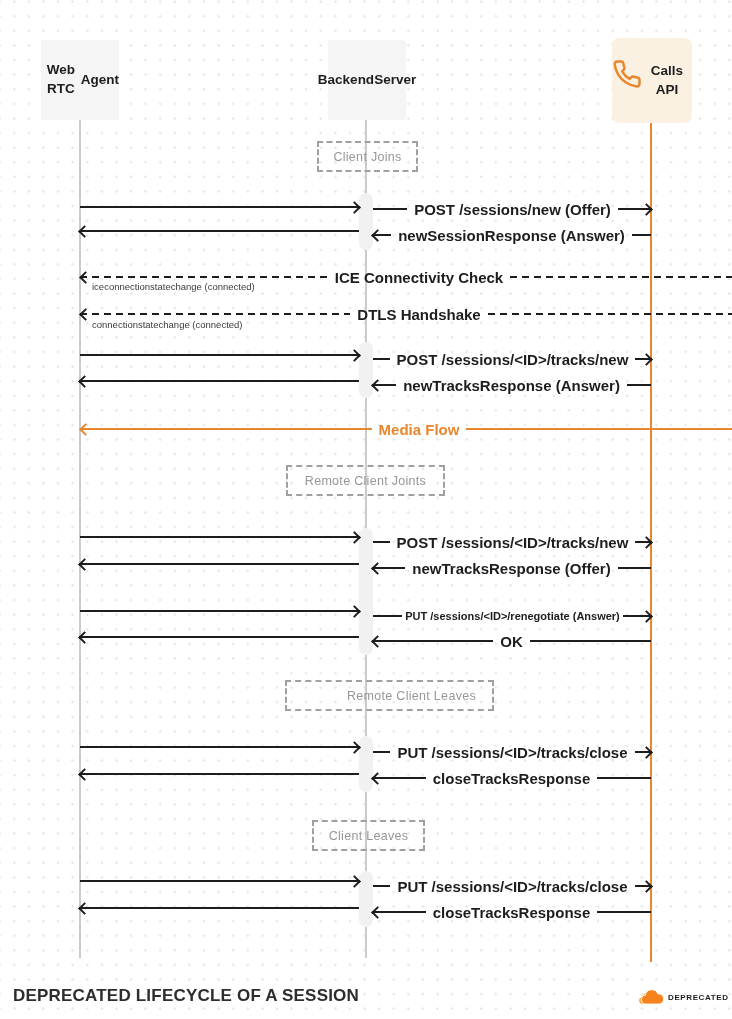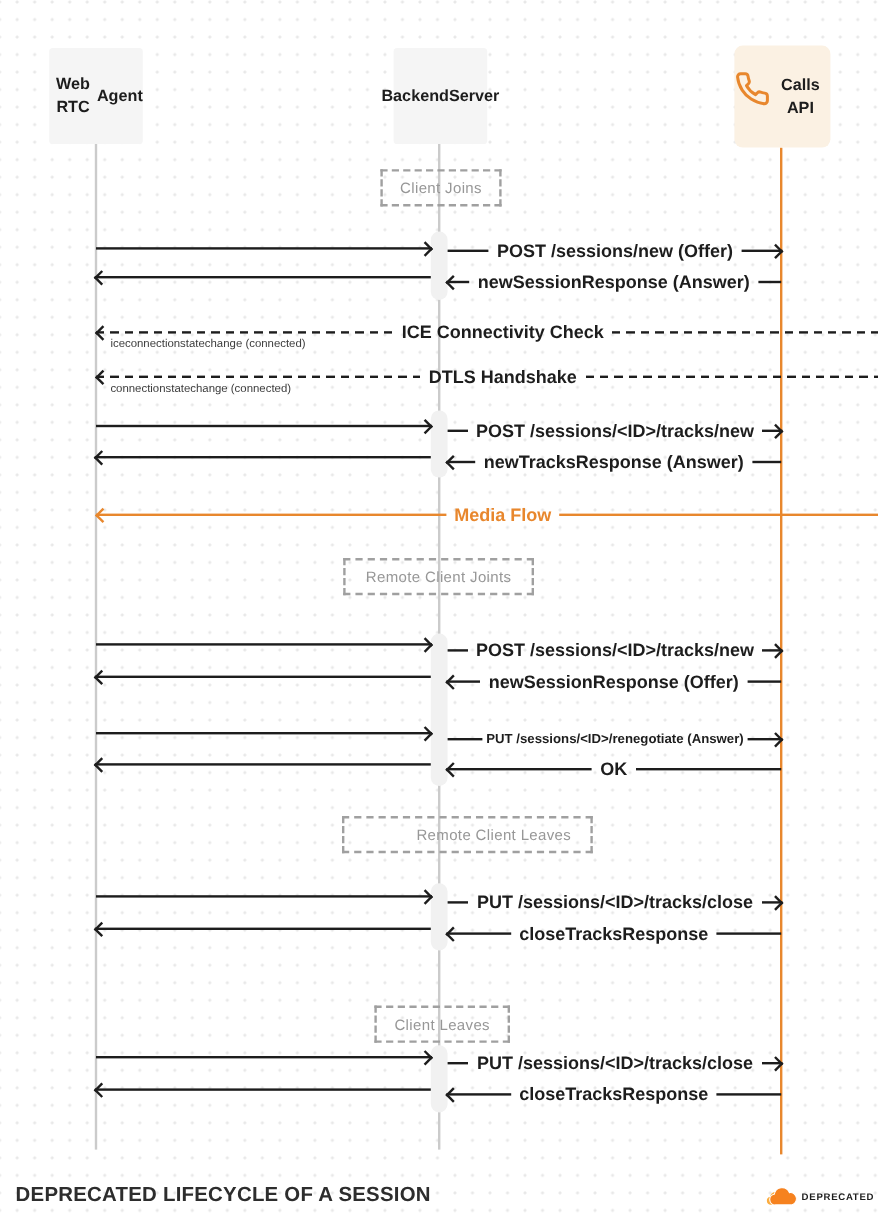--- a/index.html
+++ b/index.html
@@ -33,21 +33,21 @@
   .bar2{top:342px;height:56px;}
   .bar3{top:528px;height:127px;}
   .bar4{top:736px;height:56px;}
   .bar5{top:871px;height:56px;}
   
   .section{position:absolute;z-index:4;display:flex;align-items:center;justify-content:center;
     border:2px dashed #a0a0a0;color:#979797;font-size:12.5px;letter-spacing:.3px;white-space:nowrap;}
   .sec1{left:317px;top:141px;width:97px;height:27px;}
   .sec2{left:286px;top:465px;width:155px;height:27px;}
   .sec3{left:285px;top:680px;width:161px;height:27px;padding-left:44px;}
-  .sec4{left:312px;top:838px;width:109px;height:27px;}
+  .sec4{left:312px;top:820px;width:109px;height:27px;}
   
   .arrow{position:absolute;height:16px;display:flex;align-items:center;color:#1d1d1d;z-index:3;}
   .arrow .seg{flex:1 1 0;min-width:2px;height:0;border-top:2.2px solid currentColor;}
   .arrow.dashed .seg{border:0;height:2.2px;background:repeating-linear-gradient(90deg,currentColor 0 7px,transparent 7px 12px);}
   .arrow .lbl{flex:0 0 auto;font-weight:bold;font-size:15px;line-height:1;padding:0 7px;white-space:nowrap;}
   .arrow .lbl.tight{font-size:11px;padding:0 3px;}
   .head{flex:0 0 auto;width:9px;height:9px;box-sizing:border-box;}
   .head-r{border-top:2.2px solid currentColor;border-right:2.2px solid currentColor;transform:rotate(45deg);margin-left:-10px;}
   .head-l{border-top:2.2px solid currentColor;border-left:2.2px solid currentColor;transform:rotate(-45deg);margin-right:-10px;}
   .orange{color:#e8872d;}
@@ -174,21 +174,21 @@
     </div>
   <div class="arrow ra" style="top:534px">
       <span class="seg"></span>
       <span class="lbl">POST /sessions/&lt;ID&gt;/tracks/new</span>
       <span class="seg"></span>
       <span class="head head-r"></span>
     </div>
   <div class="arrow ra" style="top:560px">
       <span class="head head-l"></span>
       <span class="seg"></span>
-      <span class="lbl">newSessionResponse (Offer)</span>
+      <span class="lbl">newTracksResponse (Offer)</span>
       <span class="seg"></span>
     </div>
   <div class="arrow la" style="top:556px">
       <span class="head head-l"></span>
       <span class="seg"></span>
     </div>
 
   <div class="arrow la" style="top:603px">
       <span class="seg"></span>
       <span class="head head-r"></span>

